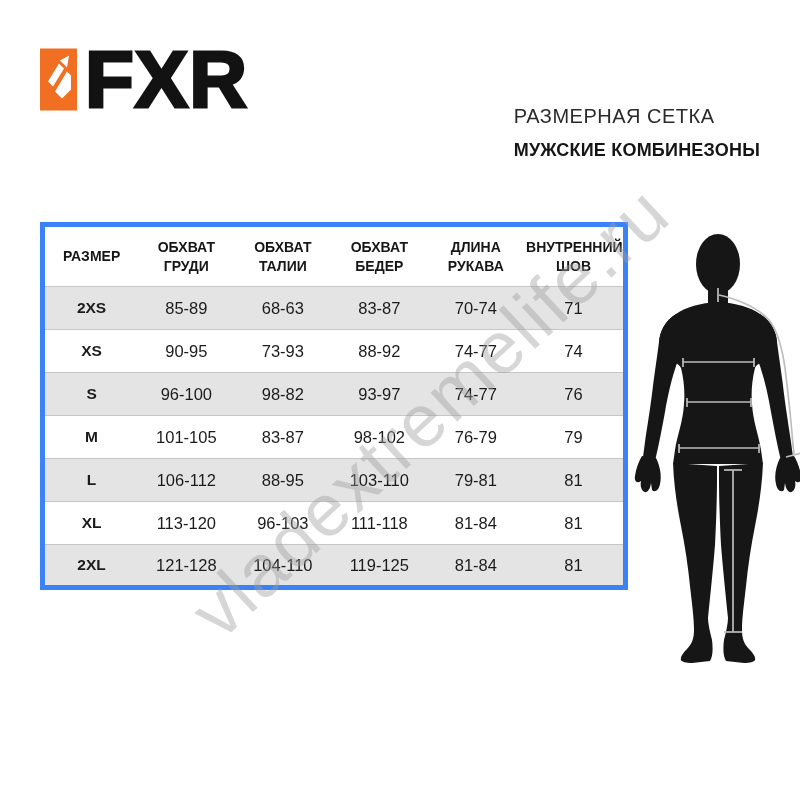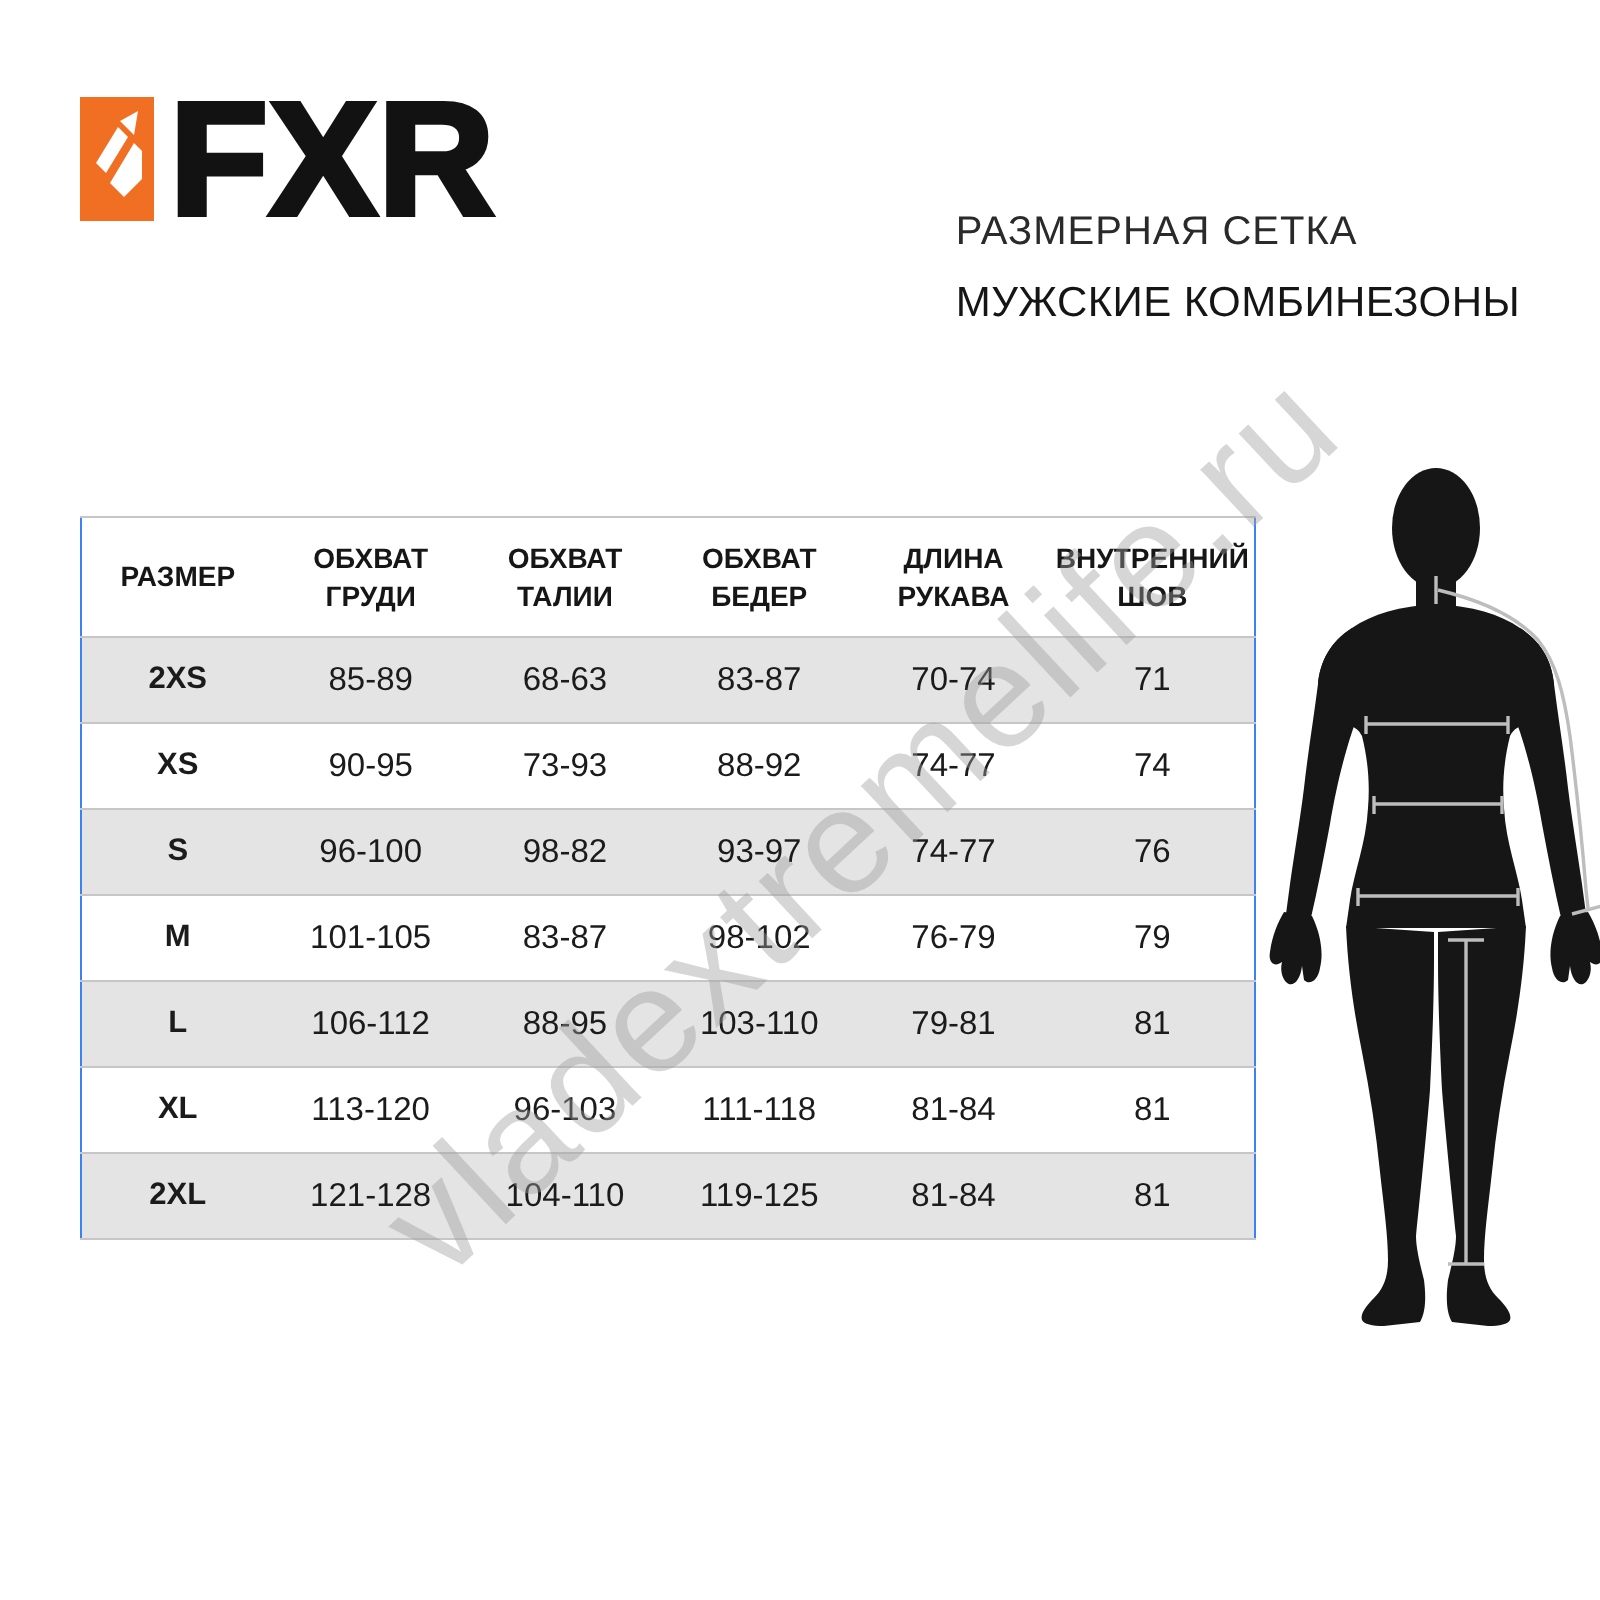--- a/index.html
+++ b/index.html
@@ -9,29 +9,29 @@
   
   .logo{position:absolute;left:40px;top:48px;display:flex;align-items:flex-start;}
   .logo-icon{width:37px;height:63px;display:block;}
   .logo-word{font-size:80px;line-height:60px;font-weight:bold;color:#121212;
              letter-spacing:1px;margin-left:8px;margin-top:2px;
              -webkit-text-stroke:3px #121212;}
 
   
   .heading{position:absolute;right:40px;top:68px;text-align:left;margin-top:37px;}
   .heading .title{font-size:20px;font-weight:400;color:#2a2a2a;letter-spacing:.5px;}
-  .heading .subtitle{font-size:21px;font-weight:normal;color:#151515;margin-top:12px;letter-spacing:.2px;}
+  .heading .subtitle{font-size:18px;font-weight:bold;color:#151515;margin-top:12px;letter-spacing:.2px;}
 
   
   table.size-table{position:absolute;left:40px;top:222px;width:588px;
        border-collapse:collapse;table-layout:fixed;z-index:2;background:transparent;}
   table.size-table th,table.size-table td{
        text-align:center;vertical-align:middle;padding:0 2px;
        border-top:1px solid #c6c6c6;border-bottom:1px solid #c6c6c6;}
-  table.size-table{border:1px solid #3b82f6;margin-top:36px;}
+  table.size-table{border:5px solid #3b82f6;}
   thead th{height:59px;font-size:14px;font-weight:bold;line-height:1.3;color:#161616;background:#ffffff;}
   thead th.small{font-size:14px;}
   tbody tr{height:43px;}
   tbody tr:nth-child(odd){background:#e4e4e4;}
   tbody tr:nth-child(even){background:#ffffff;}
   tbody td{font-size:16.5px;color:#1b1b1b;}
   tbody td.size{font-size:15.5px;font-weight:bold;}
   col.c-size{width:16.4%;} col.c-std{width:16.55%;} col.c-last{width:17.4%;}
 
   

